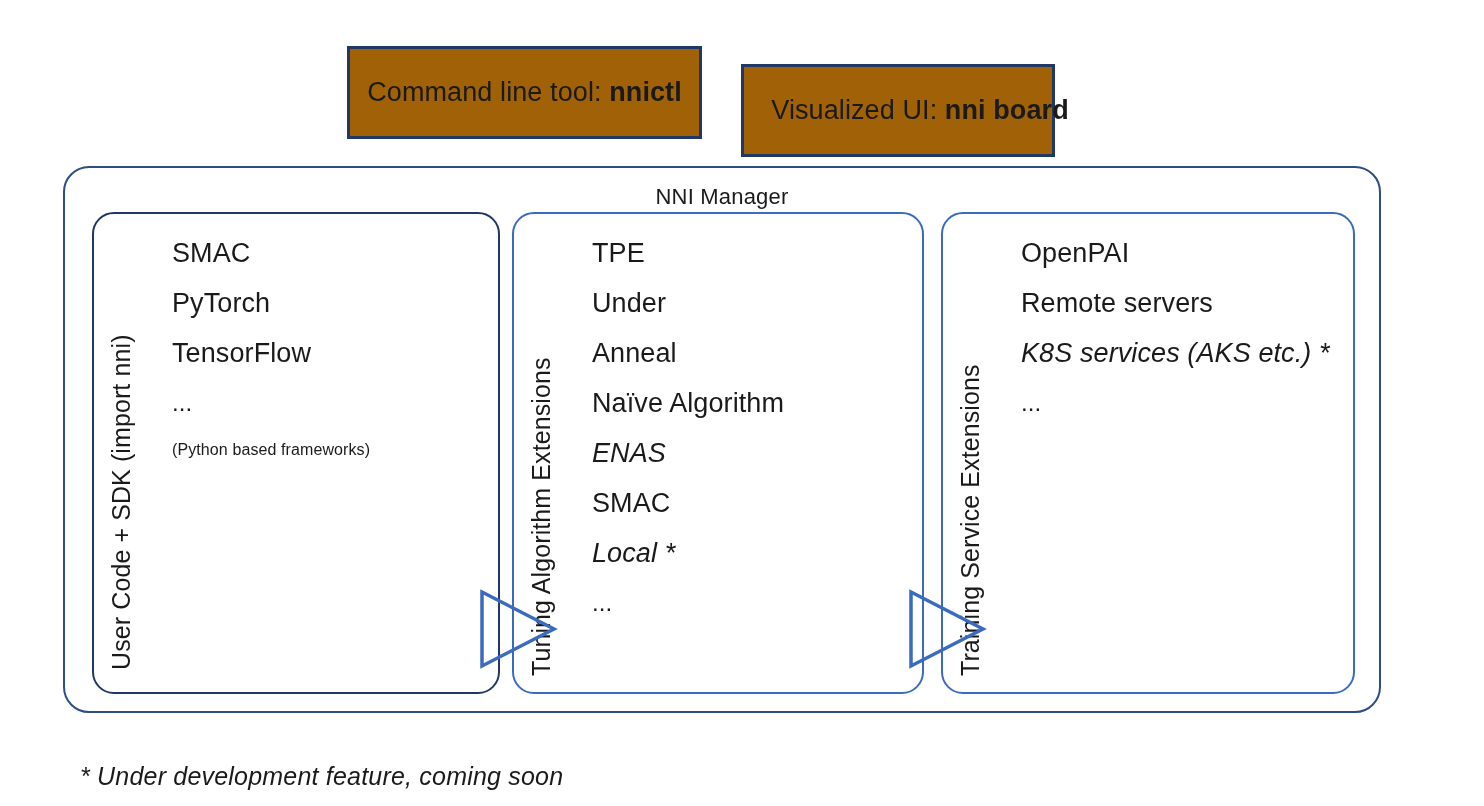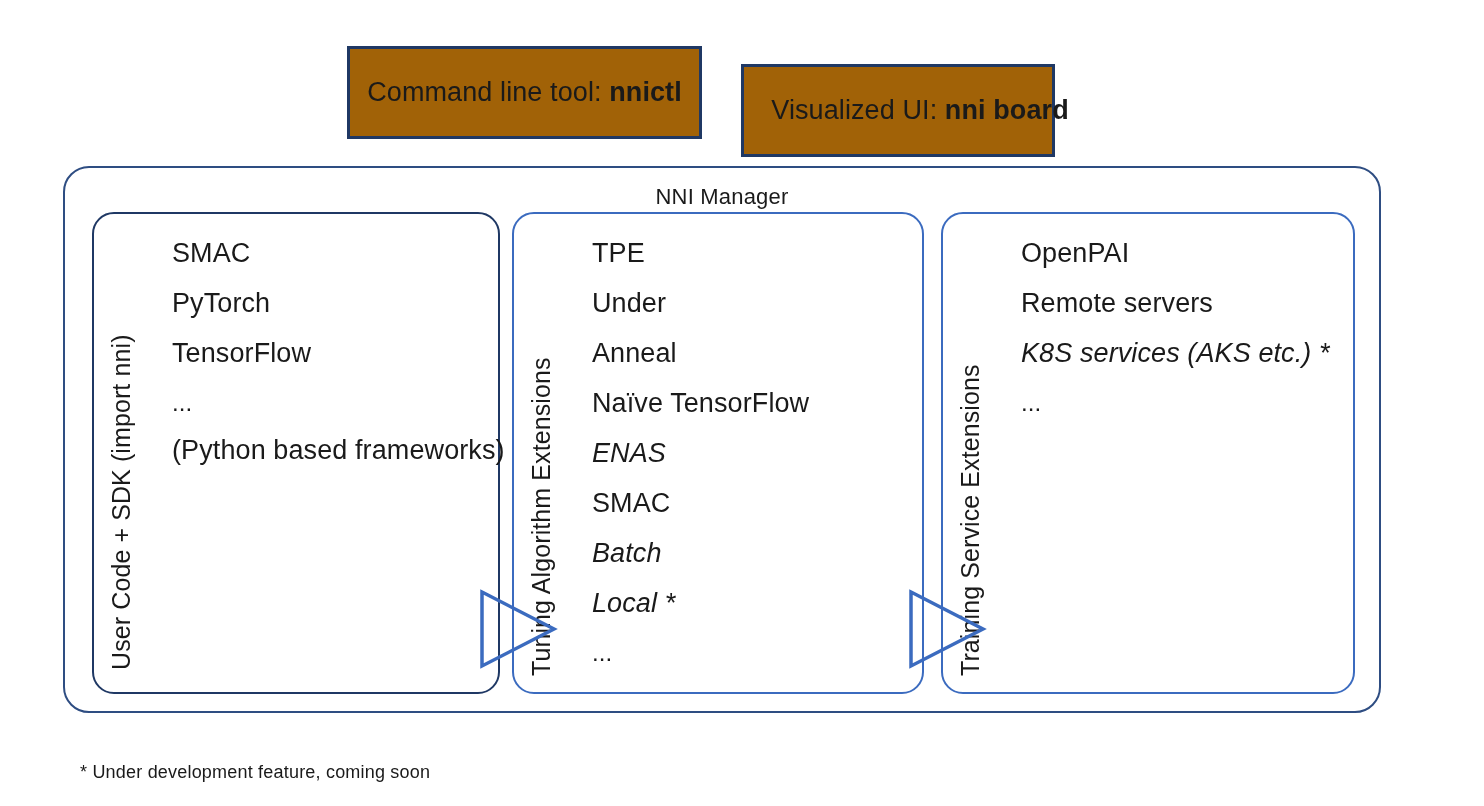--- a/index.html
+++ b/index.html
@@ -96,41 +96,42 @@
     right: 10px;
   }
   .panel-item {
     font-size: 27px;
     font-weight: 300;
     line-height: 50px;
     white-space: nowrap;
     letter-spacing: 0.1px;
   }
   .panel-item.italic { font-style: italic; }
-  .panel-item.small  { font-size: 27px; line-height: 44px; }
+  .panel-item.small  { font-size: 16px; line-height: 44px; }
   .panel-item.ellipsis { font-size: 24px; }
 
   
   .flow-arrow {
     position: absolute;
     top: 588px;
     width: 80px;
     height: 82px;
     z-index: 5;
   }
   #arrow-1 { left: 478px; }
   #arrow-2 { left: 907px; }
 
   
   #footnote {
     position: absolute;
     left: 80px;
     top: 762px;
-    font-size: 18px;
+    font-size: 25px;
     font-weight: 300;
+    font-style: italic;
     letter-spacing: 0.2px;
   }
 </style>
 </head>
 <body>
 
 <div class="top-box" id="box-cli">
   <div class="top-box-text">
     <span>Command line tool: </span><span class="strong">nnictl</span>
   </div>
@@ -156,24 +157,23 @@
     <div class="panel-item small">(Python based frameworks)</div>
   </div>
 </div>
 
 <div class="panel" id="panel-tuning">
   <div class="panel-vlabel">Tuning Algorithm Extensions</div>
   <div class="panel-items">
     <div class="panel-item">TPE</div>
     <div class="panel-item">Under</div>
     <div class="panel-item">Anneal</div>
-    <div class="panel-item">Naïve TensorFlow</div>
+    <div class="panel-item">Naïve Algorithm</div>
     <div class="panel-item italic">ENAS</div>
     <div class="panel-item">SMAC</div>
-    <div class="panel-item italic">Batch</div>
     <div class="panel-item italic">Local *</div>
     <div class="panel-item ellipsis">...</div>
   </div>
 </div>
 
 <div class="panel" id="panel-training">
   <div class="panel-vlabel">Training Service Extensions</div>
   <div class="panel-items">
     <div class="panel-item">OpenPAI</div>
     <div class="panel-item">Remote servers</div>

